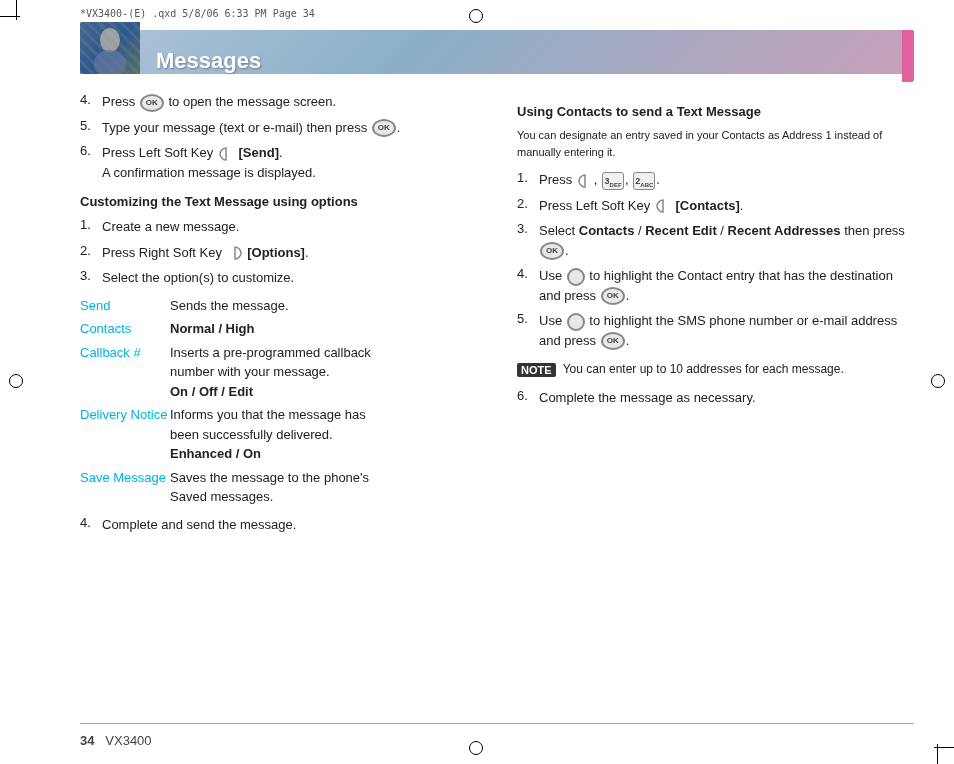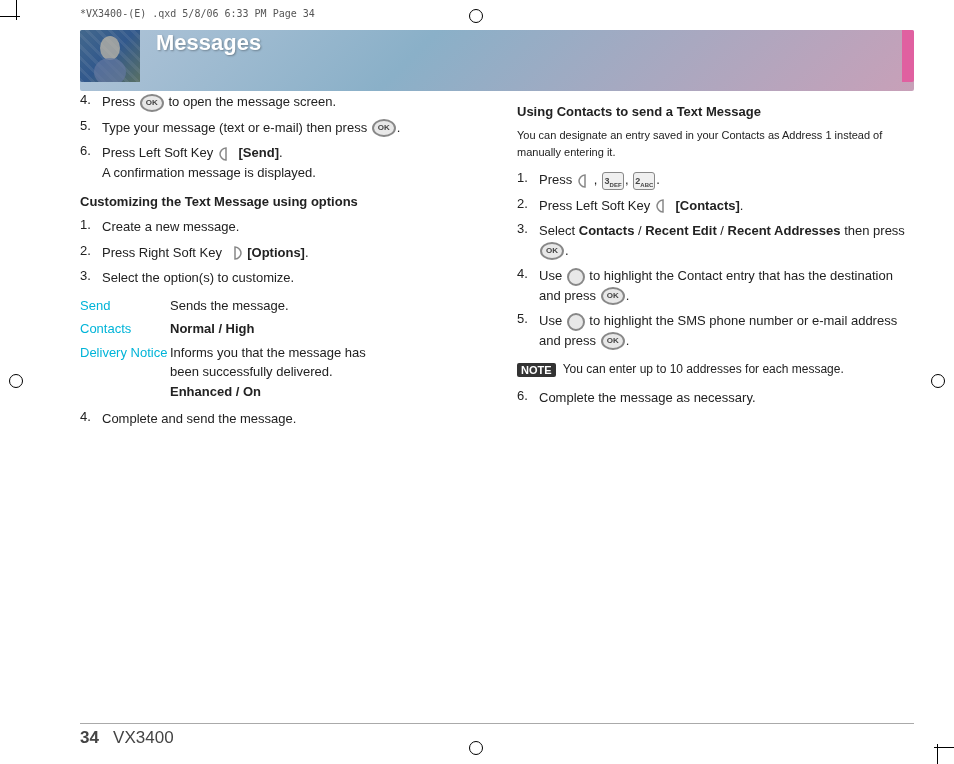--- a/index.html
+++ b/index.html
@@ -14,24 +14,24 @@
       overflow: hidden;
       position: relative;
     }
 
     
     .header {
       position: absolute;
       top: 30px;
       left: 80px;
       right: 40px;
-      height: 61px;
+      height: 44px;
       background: linear-gradient(135deg, #b0c4d8 0%, #8ab0c8 40%, #c8a0b8 100%);
       display: flex;
-      align-items: flex-start;
+      align-items: flex-end;
       border-radius: 2px;
     }
 
     .header-image {
       width: 60px;
       height: 52px;
       background: linear-gradient(135deg, #5580a0 0%, #3060a0 50%, #809050 100%);
       border-radius: 2px 0 0 2px;
       overflow: hidden;
       position: relative;
@@ -210,21 +210,21 @@
       right: 40px;
       height: 1px;
       background: #aaa;
     }
 
     .footer {
       position: absolute;
       bottom: 16px;
       left: 80px;
       right: 40px;
-      font-size: 17px;
+      font-size: 13px;
       color: #444;
     }
 
     .footer-page {
       font-weight: bold;
     }
 
     
     .note-label {
       font-weight: bold;
@@ -379,29 +379,40 @@
       <div class="option-row">
         <span class="option-label">Send</span>
         <span class="option-desc">Sends the message.</span>
       </div>
 
       <div class="option-row">
         <span class="option-label">Contacts</span>
         <span class="option-desc"><span class="bold">Normal / High</span></span>
       </div>
 
+      <div class="option-row">
+        <span class="option-label">Callback #</span>
+        <span class="option-desc">
+          Inserts a pre-programmed callback<br>number with your message.<br>
+          <span class="bold">On / Off / Edit</span>
+        </span>
+      </div>
 
       <div class="option-row">
         <span class="option-label delivery-label">Delivery Notice</span>
         <span class="option-desc">
           Informs you that the message has<br>been successfully delivered.<br>
           <span class="bold">Enhanced / On</span>
         </span>
       </div>
 
+      <div class="option-row">
+        <span class="option-label save-label">Save Message</span>
+        <span class="option-desc">Saves the message to the phone's<br>Saved messages.</span>
+      </div>
     </div>
 
     <div class="step">
       <span class="step-num">4.</span>
       <span class="step-text">Complete and send the message.</span>
     </div>
 
   </div>
 
   <div class="right-col">

